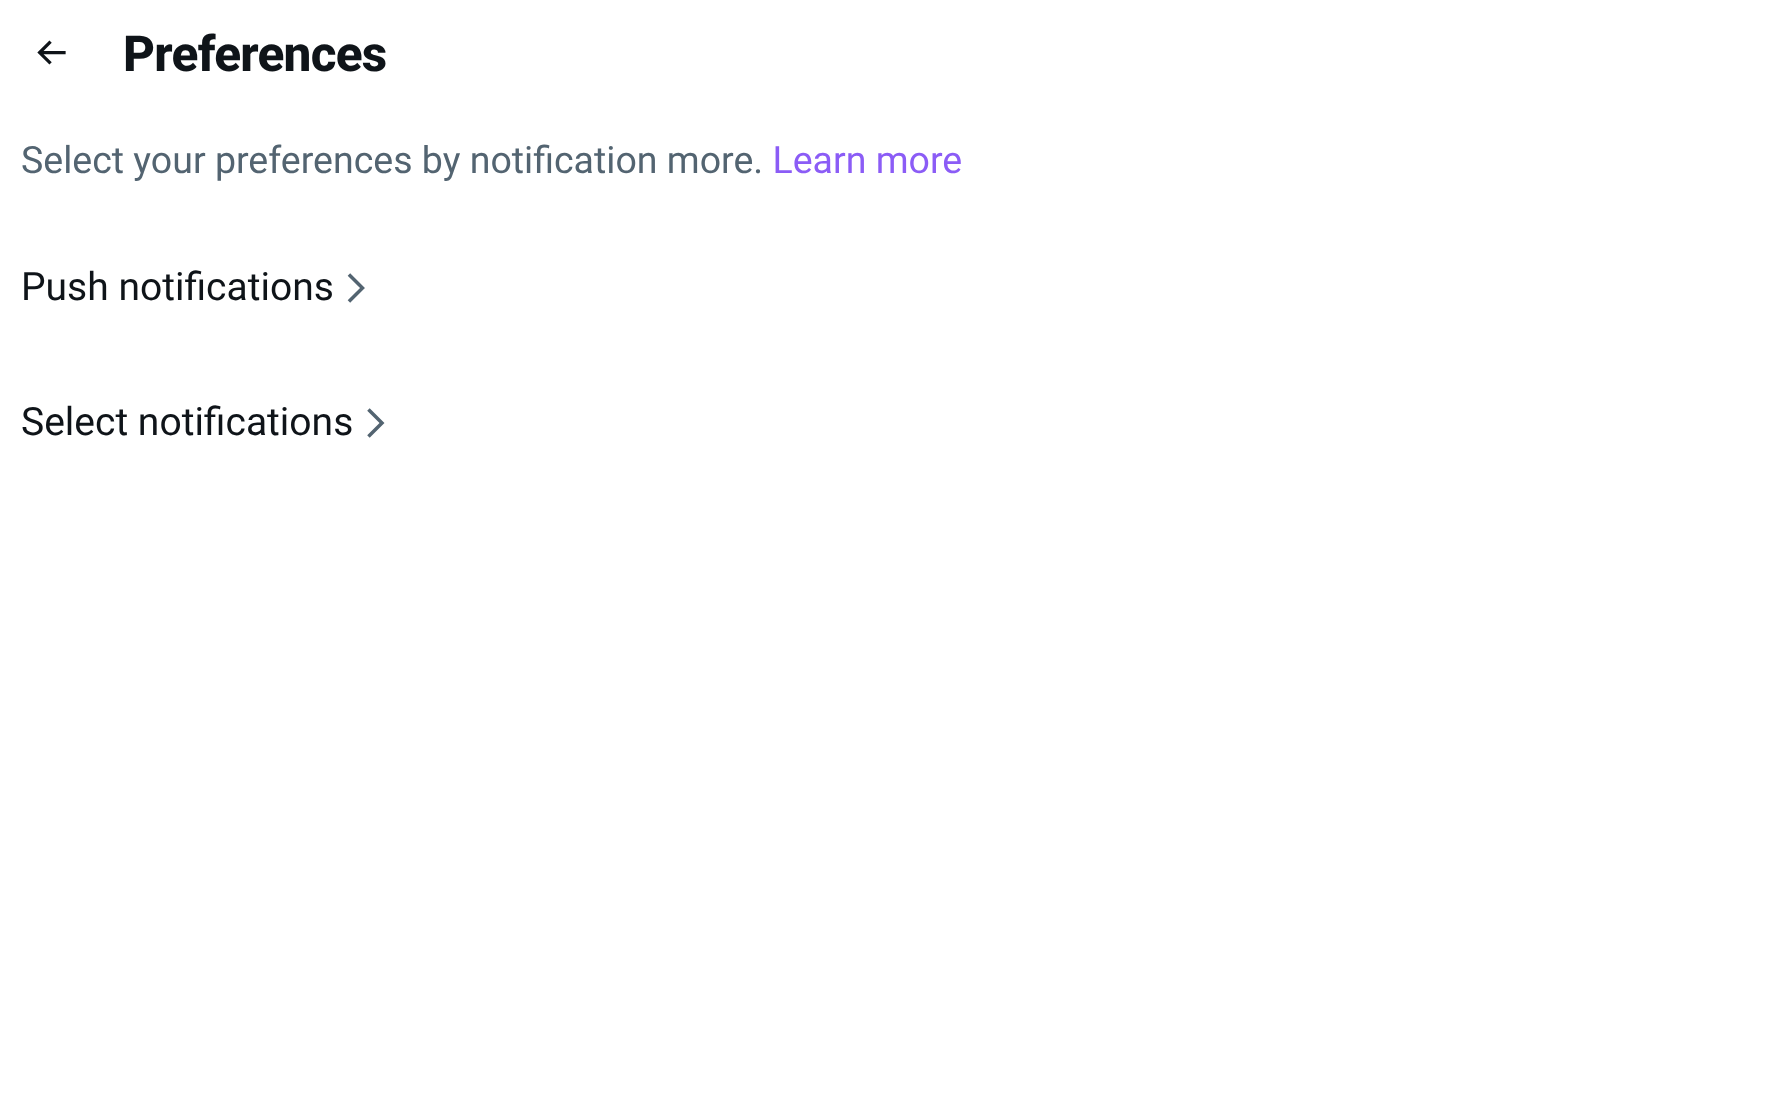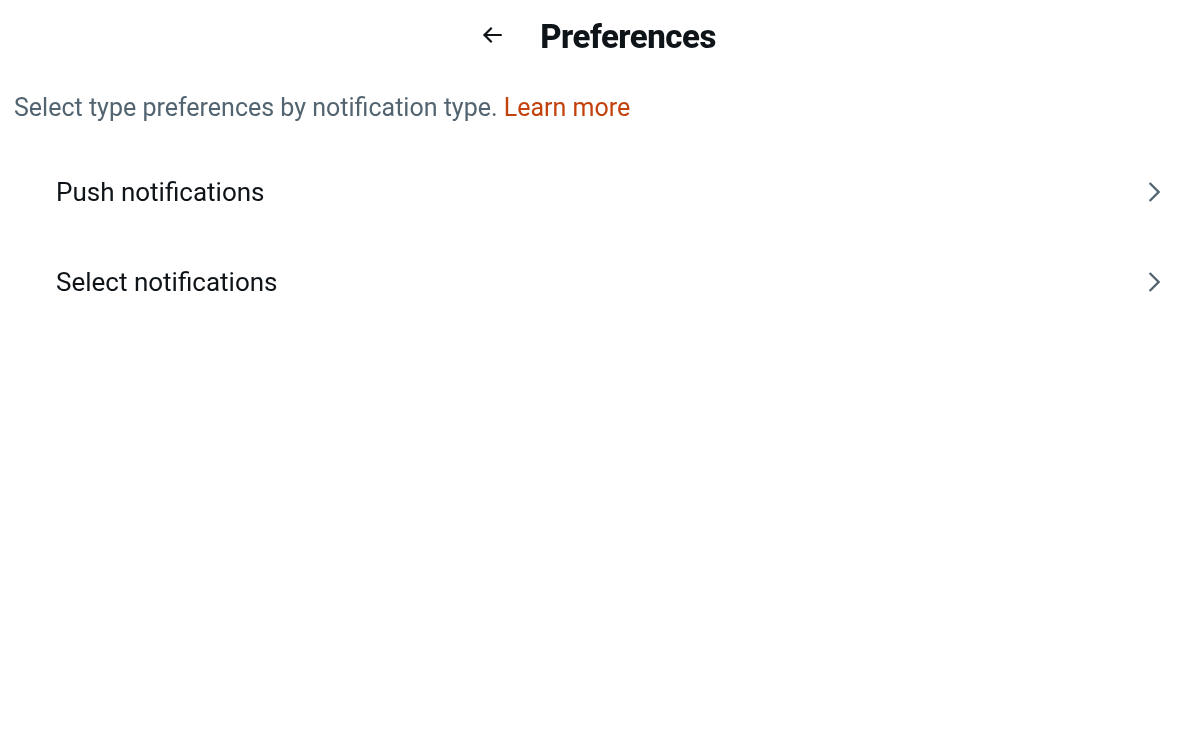--- a/index.html
+++ b/index.html
@@ -13,21 +13,20 @@
       color: #0f1419;
       width: 1188px;
       height: 734px;
       overflow: hidden;
     }
     .header {
       display: flex;
       align-items: center;
       padding: 16px 14px;
       gap: 28px;
-      justify-content: center;
     }
     .back-button {
       width: 40px;
       height: 40px;
       display: flex;
       align-items: center;
       justify-content: center;
       border: none;
       background: transparent;
       cursor: pointer;
@@ -44,32 +43,30 @@
       letter-spacing: -0.5px;
       color: #0f1419;
     }
     .description {
       padding: 20px 14px 22px 14px;
       font-size: 25px;
       color: #536471;
       line-height: 1.3;
     }
     .learn-more-link {
-      color: #c2410c;
+      color: #8b5cf6;
       text-decoration: none;
       cursor: pointer;
       text-align: center;
     }
     .list-item {
       display: flex;
       align-items: center;
-      justify-content: space-between;
       padding: 30px 20px 30px 14px;
       cursor: pointer;
-      margin-left: 42px;
     }
     .list-item-label {
       font-size: 26px;
       color: #0f1419;
       font-weight: 400;
     }
     .chevron-wrap {
       display: flex;
       align-items: center;
       justify-content: center;
@@ -90,21 +87,21 @@
           <g>
             <path d="M7.414 13l5.043 5.04-1.414 1.42L3.586 12l7.457-7.46 1.414 1.42L7.414 11H21v2H7.414z"></path>
           </g>
         </svg>
     </span>
   </button>
   <h1 class="page-title">Preferences</h1>
 </div>
 
 <div class="description">
-  <span>Select type preferences by notification type. </span><a class="learn-more-link">Learn more</a>
+  <span>Select your preferences by notification more. </span><a class="learn-more-link">Learn more</a>
 </div>
 
 <div class="list-item">
   <span class="list-item-label">Push notifications</span>
   <span class="chevron-wrap">
     <svg viewBox="0 0 24 24">
         <g>
           <path d="M14.586 12L7.543 4.96l1.414-1.42L17.414 12l-8.457 8.46-1.414-1.42L14.586 12z"></path>
         </g>
       </svg>

